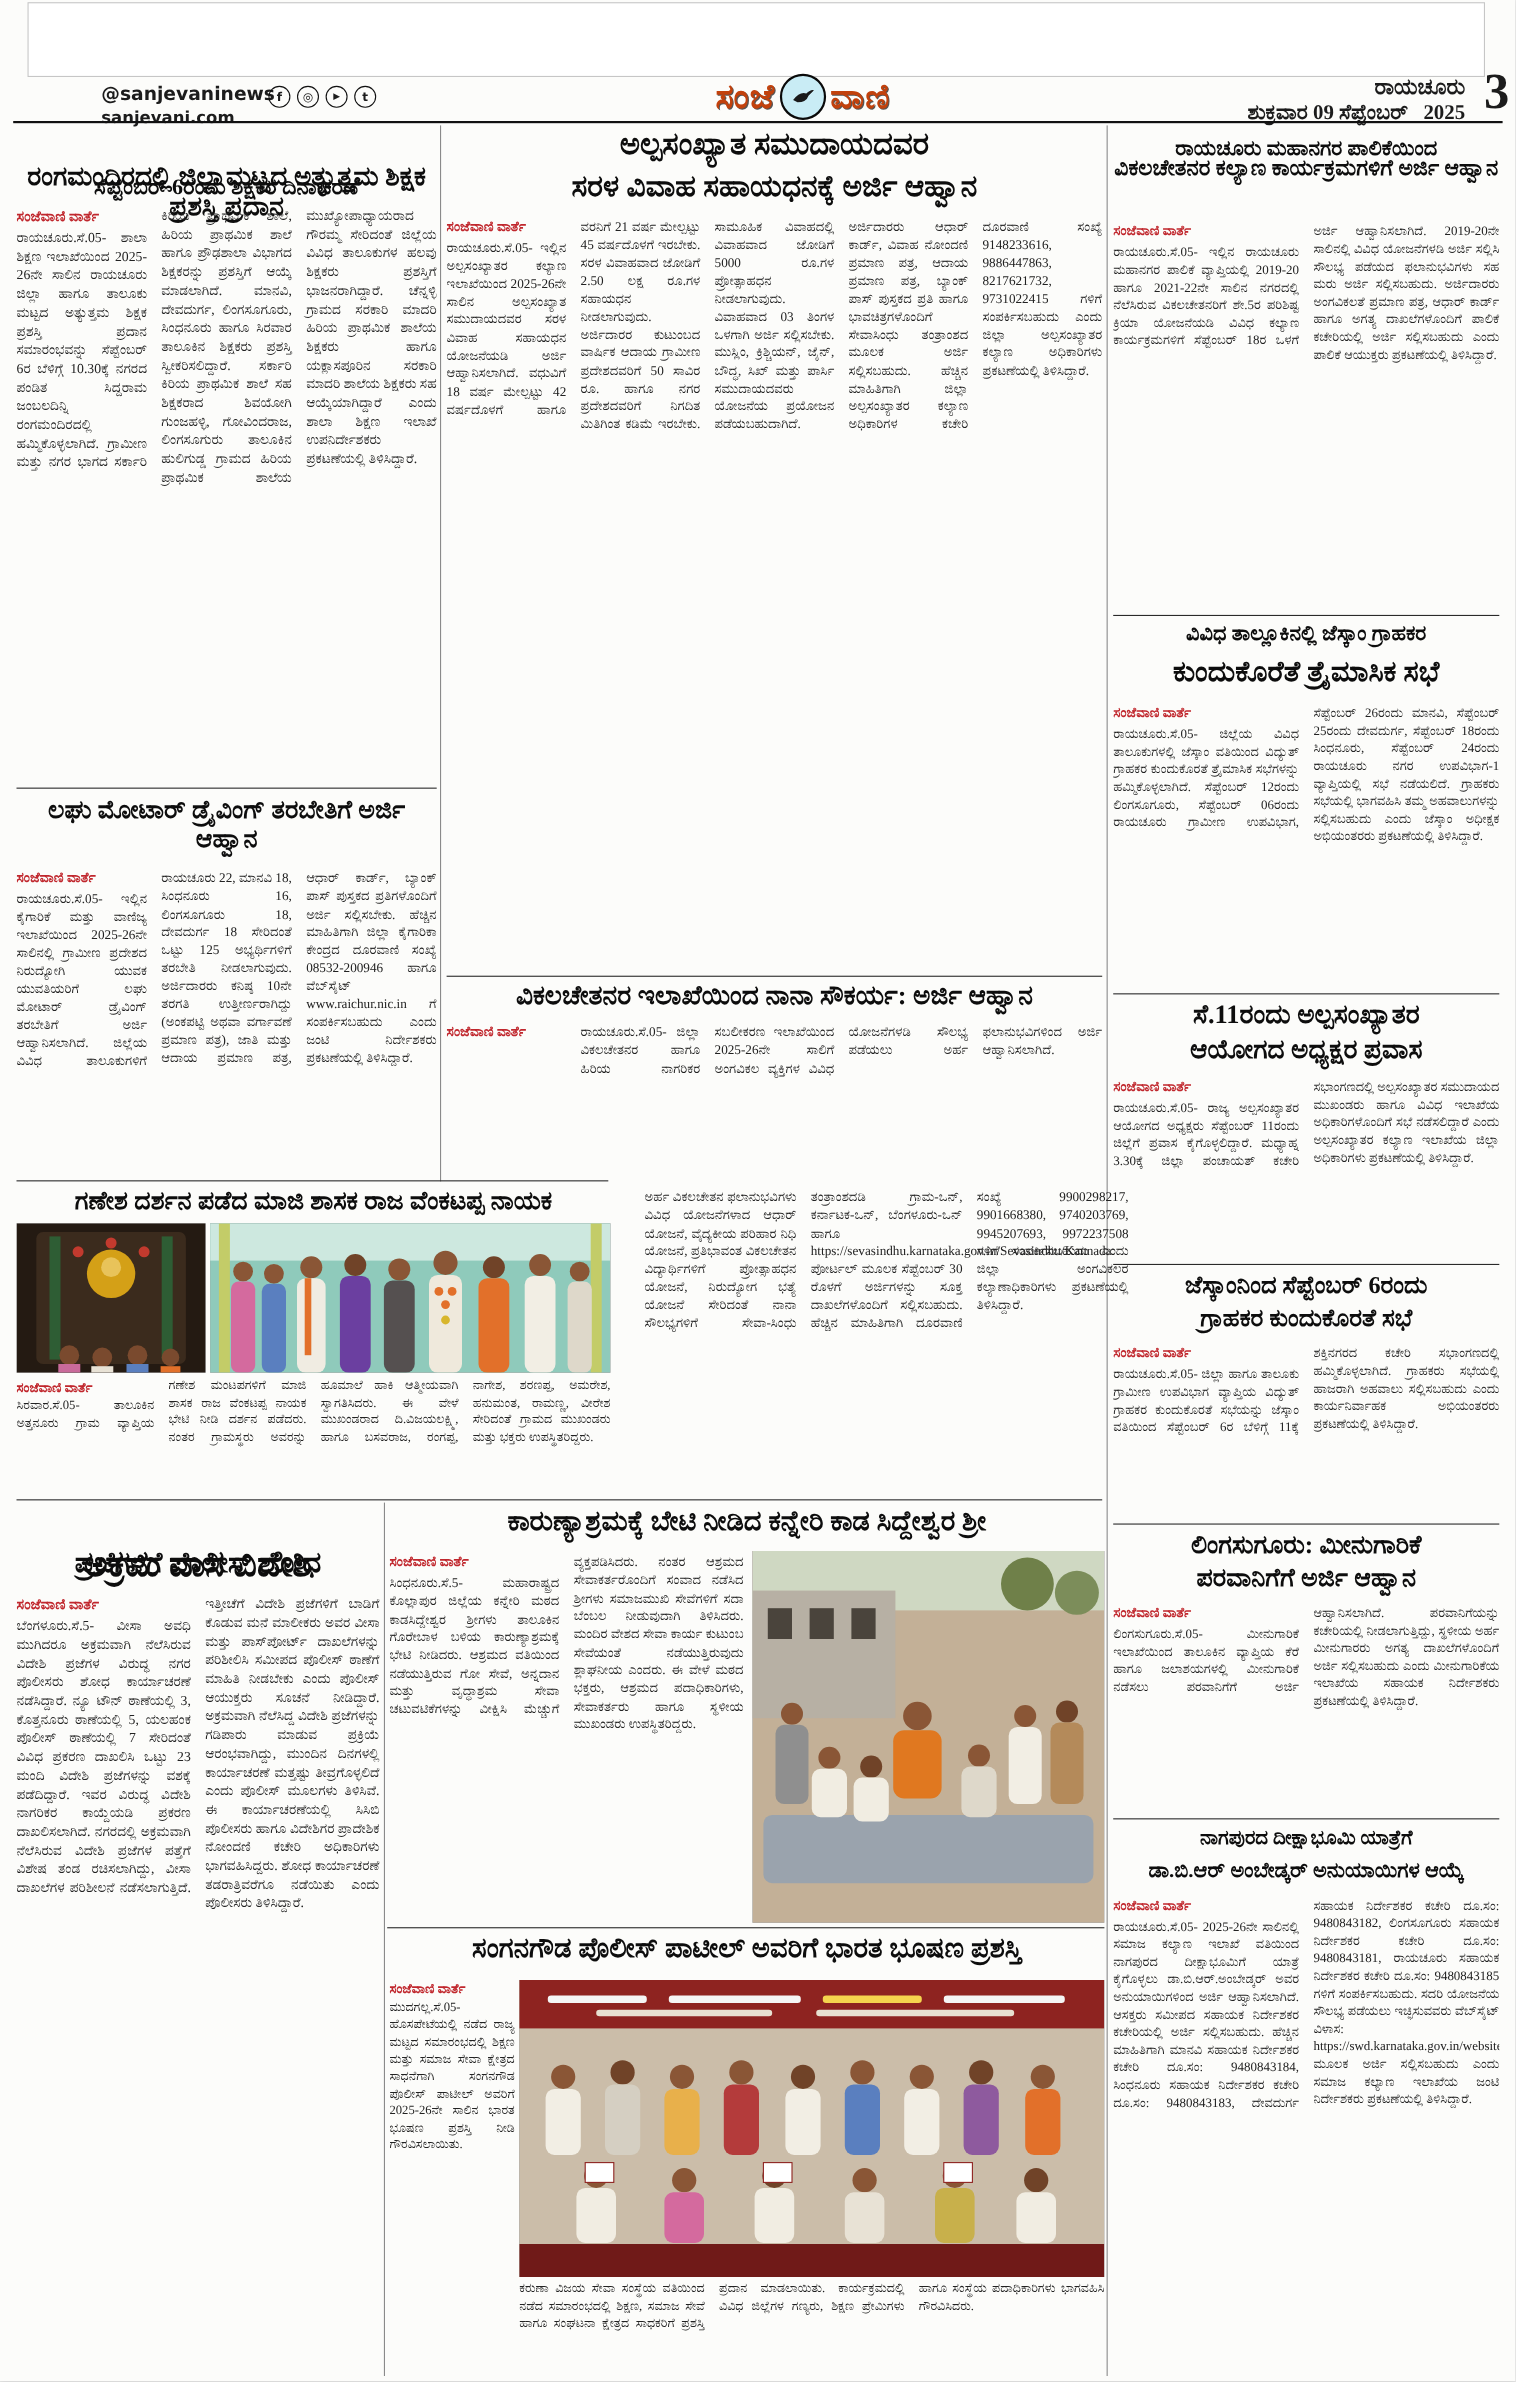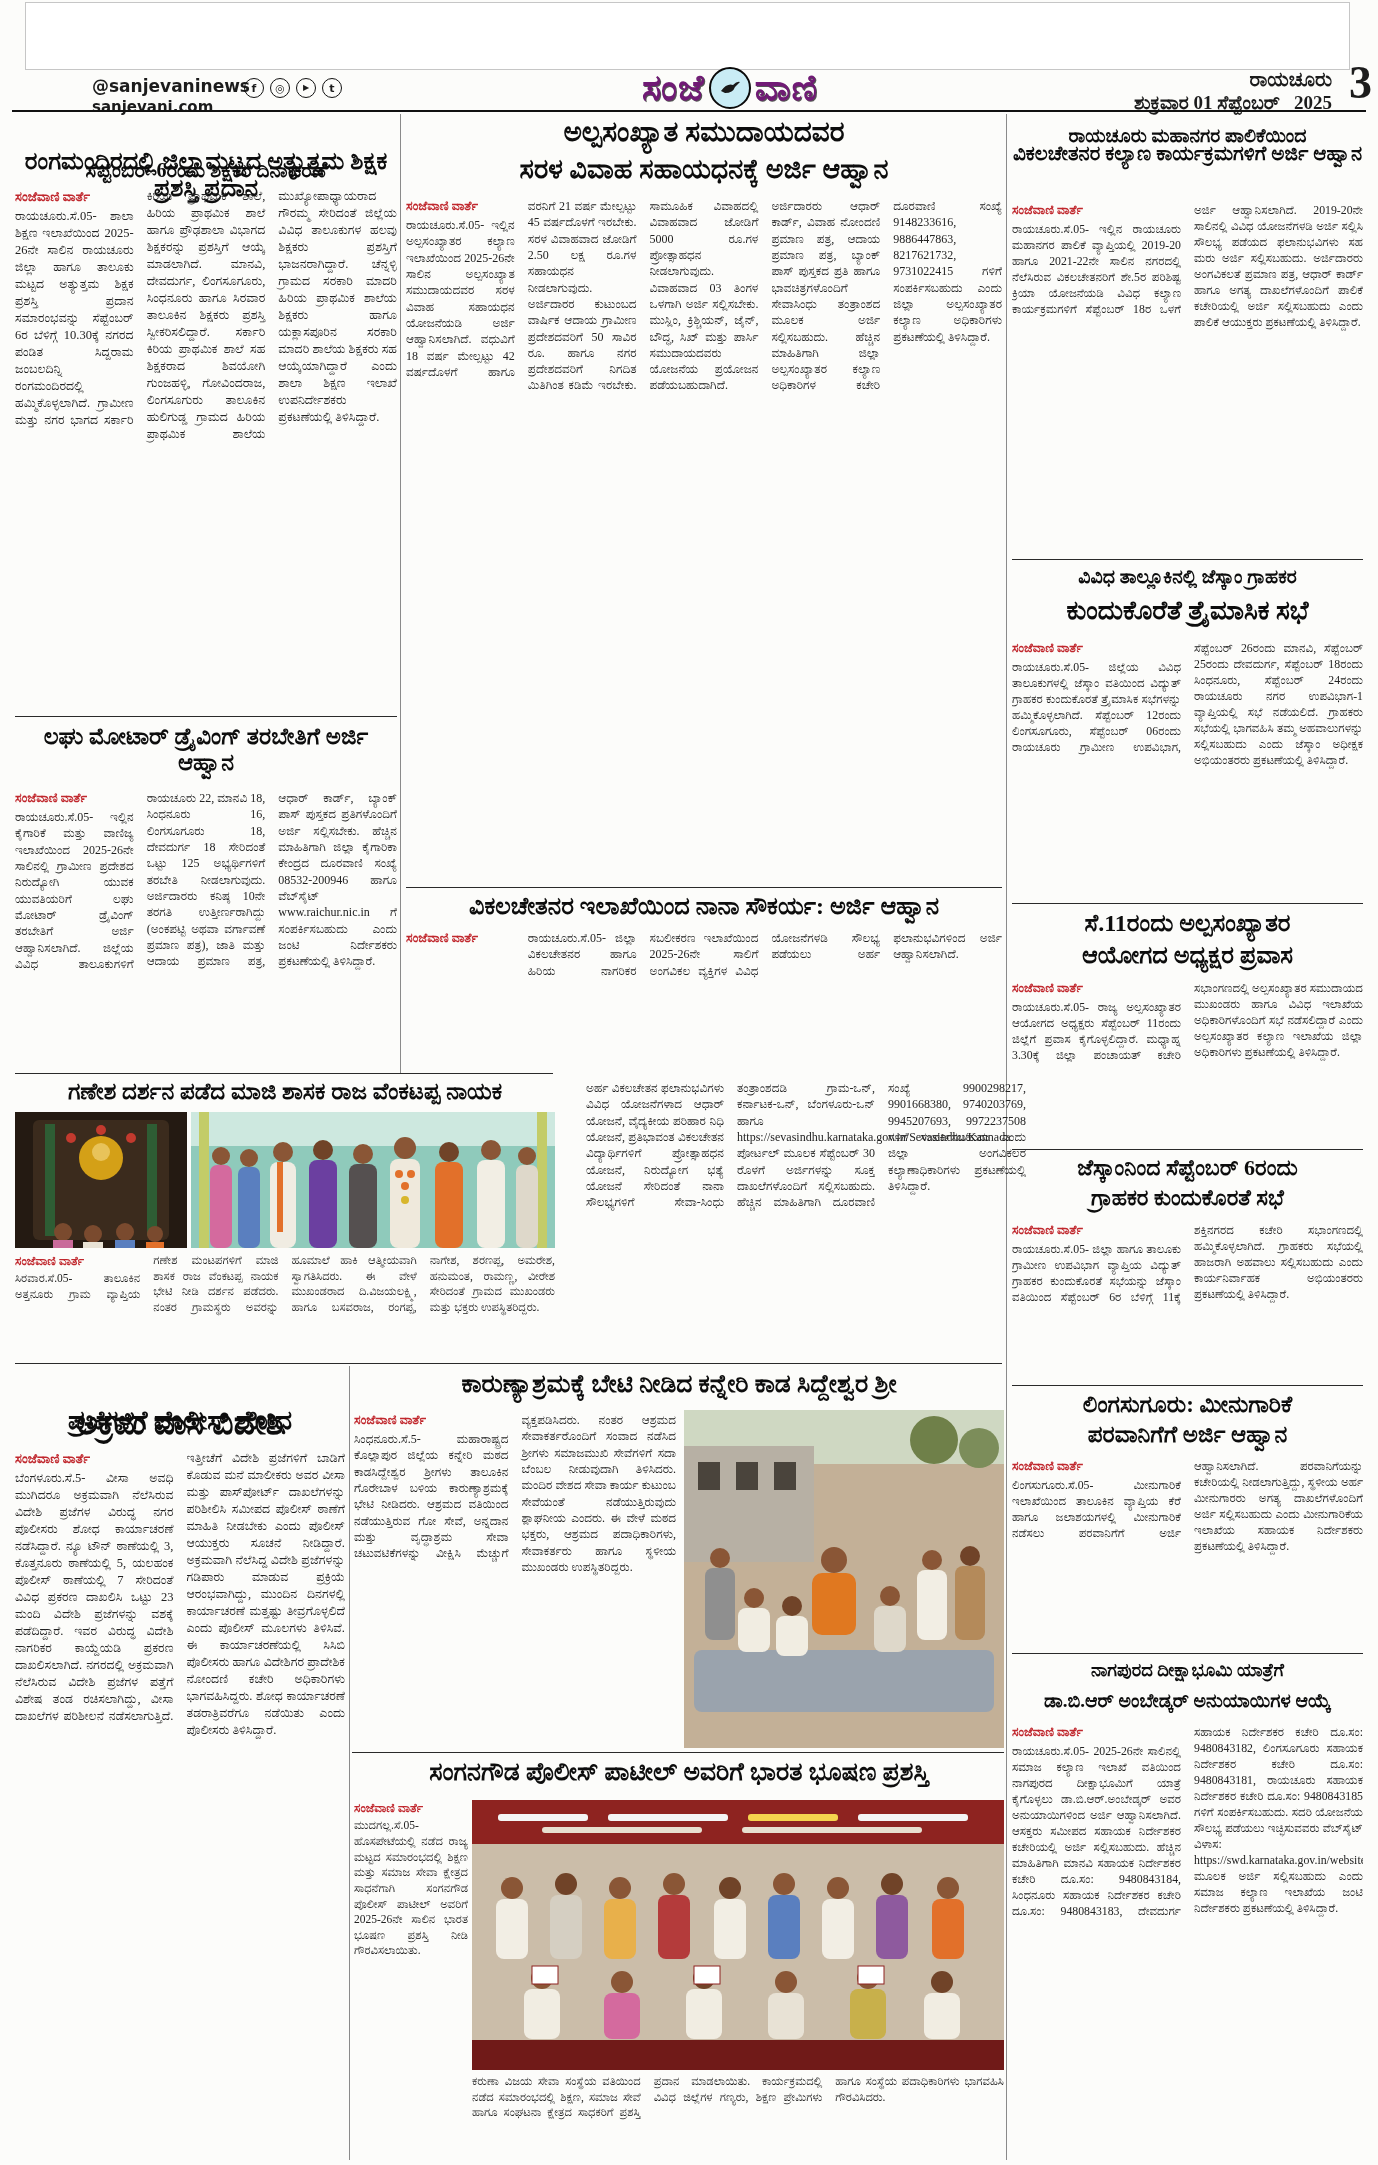--- a/index.html
+++ b/index.html
@@ -11,21 +11,21 @@
   .rule-v{background:#8a8a8a;width:1px;}
   .adbox{border:1px solid #c6c6c6;background:#ffffff;}
   .sans{font-family:"DejaVu Sans","Liberation Sans",sans-serif;}
   .handle{font-weight:bold;font-size:17px;}
   .website{font-weight:bold;font-size:15px;}
   .icons{display:flex;gap:6px;align-items:center;}
   .icon-circle{width:18px;height:18px;border:1.6px solid #111;border-radius:50%;
                display:flex;align-items:center;justify-content:center;
                font-size:11px;font-weight:bold;line-height:1;}
   .logo{display:flex;align-items:center;justify-content:center;gap:4px;}
-  .logo-text{font-size:36px;font-weight:900;letter-spacing:1px;color:#701a75;
+  .logo-text{font-size:31px;font-weight:900;letter-spacing:1px;color:#c2410c;
              text-shadow:1px 1px 0 #555;font-family:Liberation Serif, serif;}
   .logo-circle{width:38px;height:38px;border-radius:50%;background:#c9ecf5;border:2px solid #0a0a0a;
                display:flex;align-items:center;justify-content:center;overflow:hidden;}
   .city{font-size:20px;font-weight:bold;text-align:right;}
   .dateline-top{font-size:19px;font-weight:bold;text-align:right;}
   .pageno{font-size:46px;font-weight:bold;text-align:right;line-height:1;}
   .kicker{font-weight:bold;text-align:center;line-height:1.12;color:#0d0d0d;}
   .headline{font-weight:bold;text-align:center;line-height:1.12;color:#0d0d0d;}
   .bodytext{text-align:justify;overflow:hidden;column-gap:13px;line-height:1.36;color:#222;}
   .dateline{display:block;color:#c0272d;font-weight:bold;font-size:1.05em;margin-bottom:2px;}
@@ -53,21 +53,21 @@
     <span class="logo-text">ಸಂಜೆ</span>
     <span class="logo-circle">
       <svg width="26" height="26" viewBox="0 0 26 26">
           <path d="M4 16 Q10 8 16 10 Q20 6 23 7 Q20 10 18 12 Q16 18 8 18 Z" fill="#1a1a1a"></path>
         </svg>
     </span>
     <span class="logo-text">ವಾಣಿ</span>
   </div>
 
   <div class="abs city" style="left:1150px;top:68px;width:182px;height:22px;">ರಾಯಚೂರು</div>
-  <div class="abs dateline-top" style="left:1010px;top:92px;width:270px;height:22px;">ಶುಕ್ರವಾರ 01 ಸೆಪ್ಟೆಂಬರ್</div>
+  <div class="abs dateline-top" style="left:1010px;top:92px;width:270px;height:22px;">ಶುಕ್ರವಾರ 09 ಸೆಪ್ಟೆಂಬರ್</div>
   <div class="abs dateline-top" style="left:1284px;top:92px;width:48px;height:22px;">2025</div>
   <div class="abs pageno" style="left:1332px;top:60px;width:40px;height:52px;">3</div>
 
   <div class="abs" style="left:12px;top:110px;width:1354px;height:2px;background:#111;"></div>
 
   <div class="abs rule-v" style="left:400px;top:114px;height:960px;"></div>
   <div class="abs rule-v" style="left:1006px;top:114px;height:2046px;"></div>
   <div class="abs rule-v" style="left:349px;top:1366px;height:794px;"></div>
 
   <div class="abs kicker" style="left:15px;top:118px;width:382px;height:30px;font-size:20px;margin-top:41px;">ಸೆಪ್ಟೆಂಬರ್ 6ರಂದು ಶಿಕ್ಷಕರ ದಿನಾಚರಣೆ</div>

